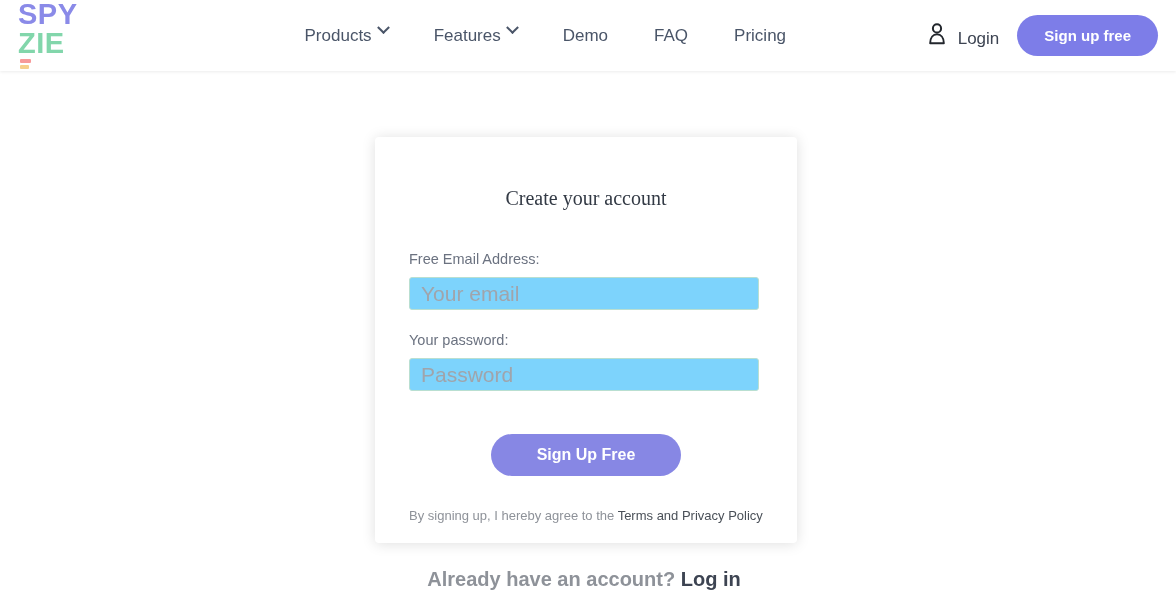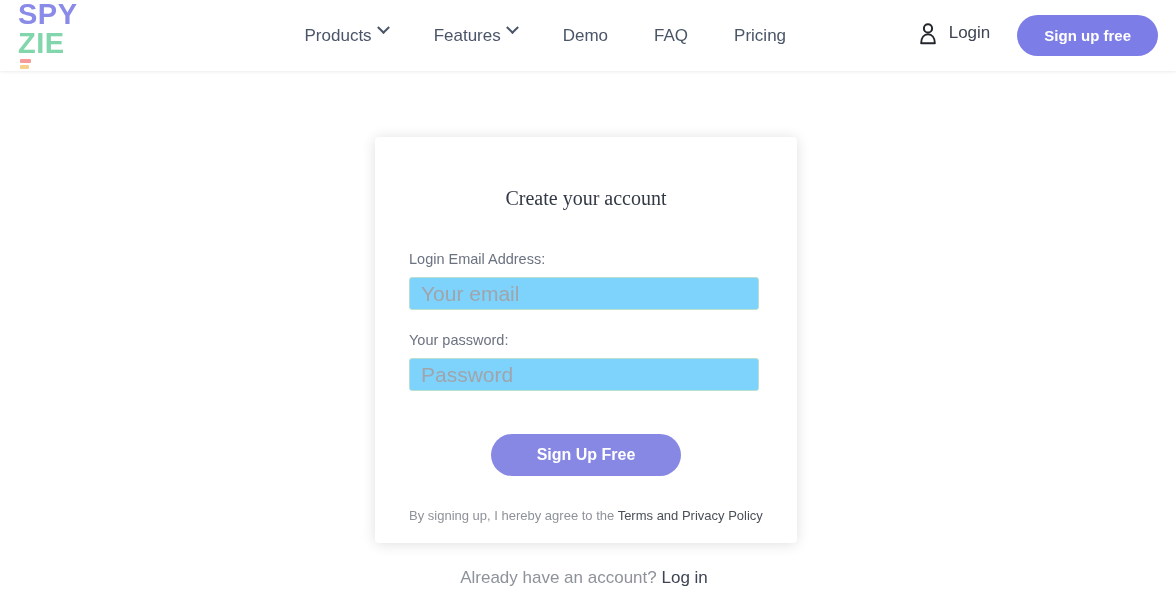--- a/index.html
+++ b/index.html
@@ -84,24 +84,24 @@
 
   .header-right {
     display: flex;
     align-items: center;
     margin-left: auto;
     margin-right: 18px;
     gap: 0;
   }
   .login-wrap {
     display: flex;
-    align-items: flex-start;
+    align-items: flex-end;
     gap: 11px;
     cursor: pointer;
-    margin-right: 27px;
+    margin-right: 18px;
   }
   .user-icon { display: block; }
   .login-label {
     font-size: 17px;
     color: #3d4452;
   }
   .btn-signup-free {
     background: #7d7de8;
     color: #ffffff;
     font-size: 15px;
@@ -200,22 +200,23 @@
     text-decoration: none;
     cursor: pointer;
   }
 
   .already {
     position: absolute;
     left: 0;
     top: 497px;
     width: 1168px;
     text-align: center;
-    font-size: 17px;
+    font-size: 20px;
     color: #8e9299;
+    font-weight: bold;
   }
   .already-link {
     color: #3d4452;
     text-decoration: none;
     cursor: pointer;
   }
 </style>
 </head>
 <body>
 
@@ -264,21 +265,21 @@
   </div>
 </div>
 
 <div class="main">
 
   <div class="card">
 
     <h1 class="card-title">Create your account</h1>
 
     <div class="field field-email">
-      <label class="field-label">Login Email Address:</label>
+      <label class="field-label">Free Email Address:</label>
       <input class="field-input" type="email" placeholder="Your email" style="">
     </div>
 
     <div class="field field-password">
       <label class="field-label">Your password:</label>
       <input class="field-input" type="password" placeholder="Password" style="">
     </div>
 
     <div class="btn-row">
       <button class="btn-signup">Sign Up Free</button>

